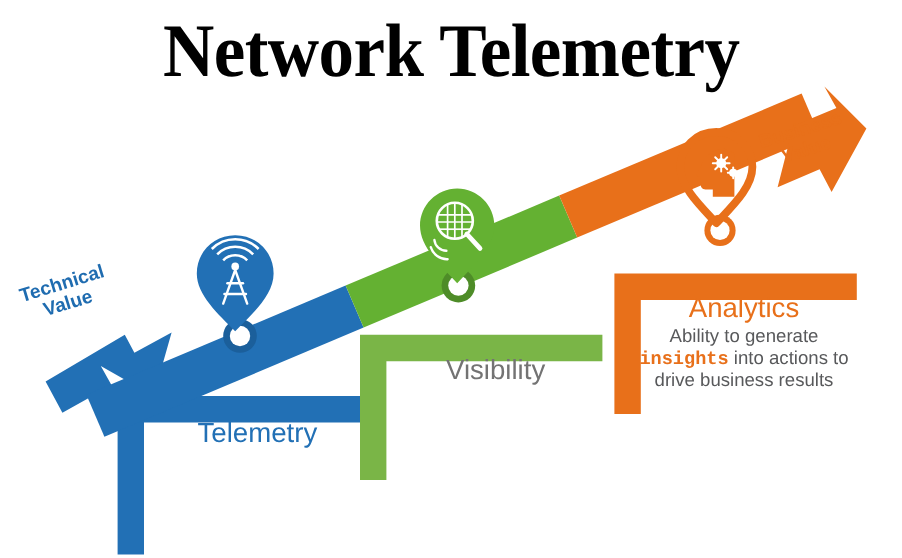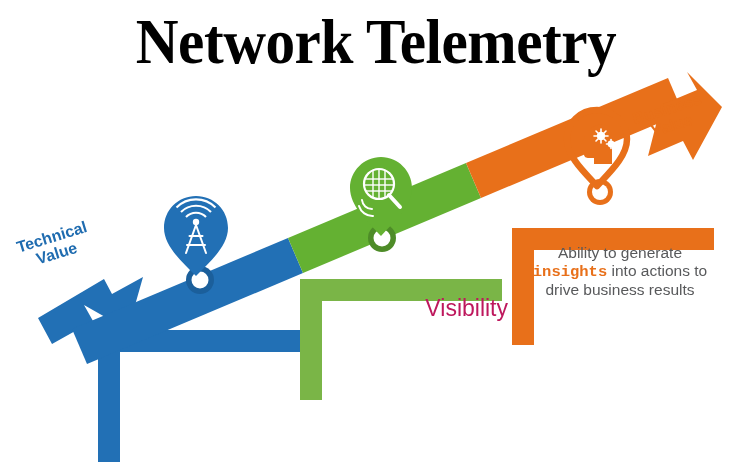--- a/index.html
+++ b/index.html
@@ -84,21 +84,21 @@
   .stage-body b {
     font-weight: bold;
     font-family: Liberation Mono, monospace;
   }
 
   #block-telemetry { left: 122px; top: 348px; width: 185px; }
   #block-telemetry .stage-heading { color: #2270b5; }
   #block-telemetry .stage-body b { color: #1f6cb0; }
 
   #block-visibility { left: 318px; top: 296px; width: 190px; }
-  #block-visibility .stage-heading { color: #be185d; text-align: right; }
+  #block-visibility .stage-heading { color: #737373; }
   #block-visibility .stage-body b { color: #64b132; }
 
   #block-analytics { left: 524px; top: 244px; width: 192px; }
   #block-analytics .stage-heading { color: #e8701a; }
   #block-analytics .stage-body b { color: #e8701a; }
 </style>
 </head>
 <body>
 
 <div id="canvas">
@@ -257,23 +257,25 @@
     <div>Technical</div>
     <div>Value</div>
   </div>
 
   <div class="axis-label" id="business-value-label">
     <div>Business</div>
     <div>Value</div>
   </div>
 
   <div class="stage-block" id="block-telemetry">
+    <div class="stage-heading">Telemetry</div>
   </div>
 
   <div class="stage-block" id="block-visibility">
     <div class="stage-heading">Visibility</div>
   </div>
 
   <div class="stage-block" id="block-analytics">
+    <div class="stage-heading">Analytics</div>
     <div class="stage-body"><span>Ability to generate </span><b>insights</b><span> into actions to drive business results</span></div>
   </div>
 
 </div>
 
 </body></html>

